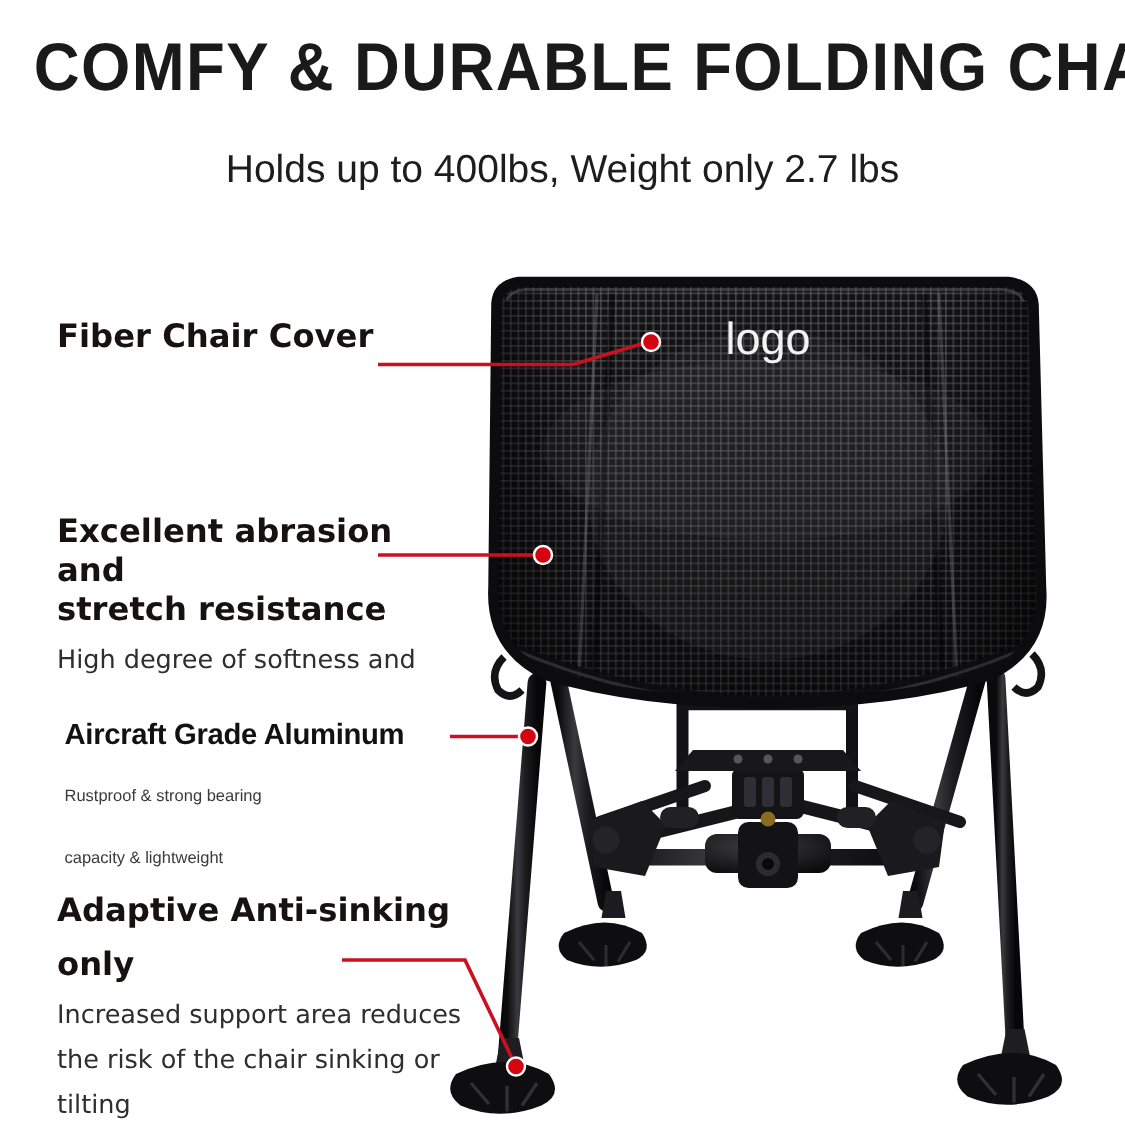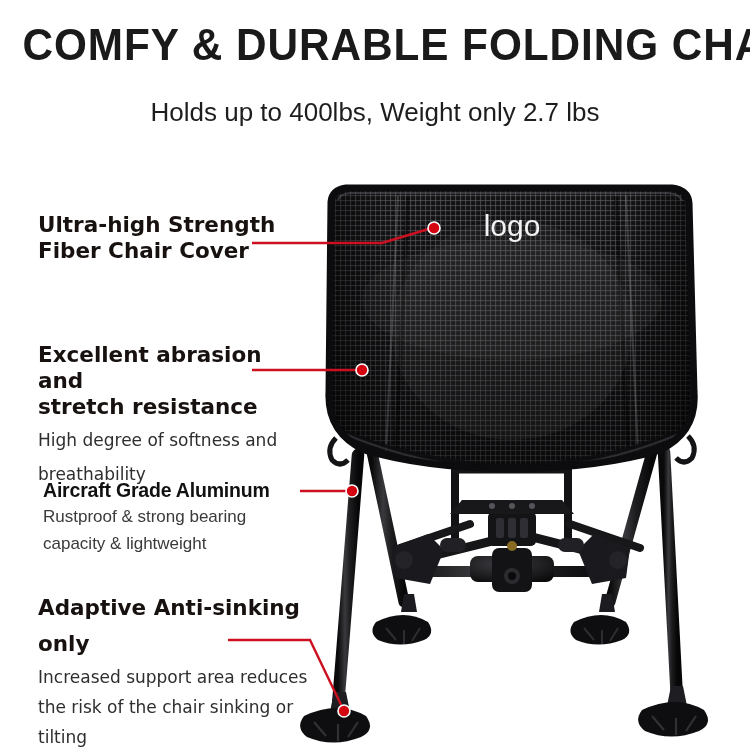--- a/index.html
+++ b/index.html
@@ -47,21 +47,21 @@
 
   #callout-cover{left:38px;top:212px;width:262px;}
   #callout-cover .c-head{font-size:21.5px;line-height:26px;}
 
   #callout-abrasion{left:38px;top:342px;width:270px;}
   #callout-abrasion .c-head{font-size:21.5px;line-height:26px;}
   #callout-abrasion .c-sub{font-size:17px;line-height:28px;margin-top:6px;}
 
   #callout-aluminum{left:43px;top:478px;width:280px;}
   #callout-aluminum .c-head-alt{font-size:19.5px;line-height:24px;letter-spacing:-0.2px;}
-  #callout-aluminum .c-sub-alt{font-size:17px;line-height:24px;margin-top:3px;}
+  #callout-aluminum .c-sub-alt{font-size:11px;line-height:24px;margin-top:17px;}
 
   #callout-feet{left:38px;top:590px;width:300px;}
   #callout-feet .c-head{font-size:21.5px;line-height:36px;}
   #callout-feet .c-sub{font-size:17px;line-height:30px;}
 
   
   #artwork,#leaders{position:absolute;left:0;top:0;width:750px;height:750px;}
   #leaders{pointer-events:none;}
 </style>
 </head>
@@ -233,29 +233,27 @@
       <circle cx="362" cy="370" r="6"></circle>
       <circle cx="352" cy="491" r="6"></circle>
       <circle cx="344" cy="711" r="6"></circle>
     </g>
   </svg>
 
   <div class="title">COMFY &amp; DURABLE FOLDING CHAIR</div>
   <div class="subtitle">Holds up to 400lbs, Weight only 2.7 lbs</div>
 
   <div class="callout" id="callout-cover">
-    <div class="c-head">Ultra-high Strength</div>
     <div class="c-head">Fiber Chair Cover</div>
   </div>
 
   <div class="callout" id="callout-abrasion">
     <div class="c-head">Excellent abrasion and</div>
     <div class="c-head">stretch resistance</div>
     <div class="c-sub">High degree of softness and</div>
-    <div class="c-sub">breathability</div>
   </div>
 
   <div class="callout" id="callout-aluminum">
     <div class="c-head-alt">Aircraft Grade Aluminum</div>
     <div class="c-sub-alt">Rustproof &amp; strong bearing</div>
     <div class="c-sub-alt">capacity &amp; lightweight</div>
   </div>
 
   <div class="callout" id="callout-feet">
     <div class="c-head">Adaptive Anti-sinking</div>

